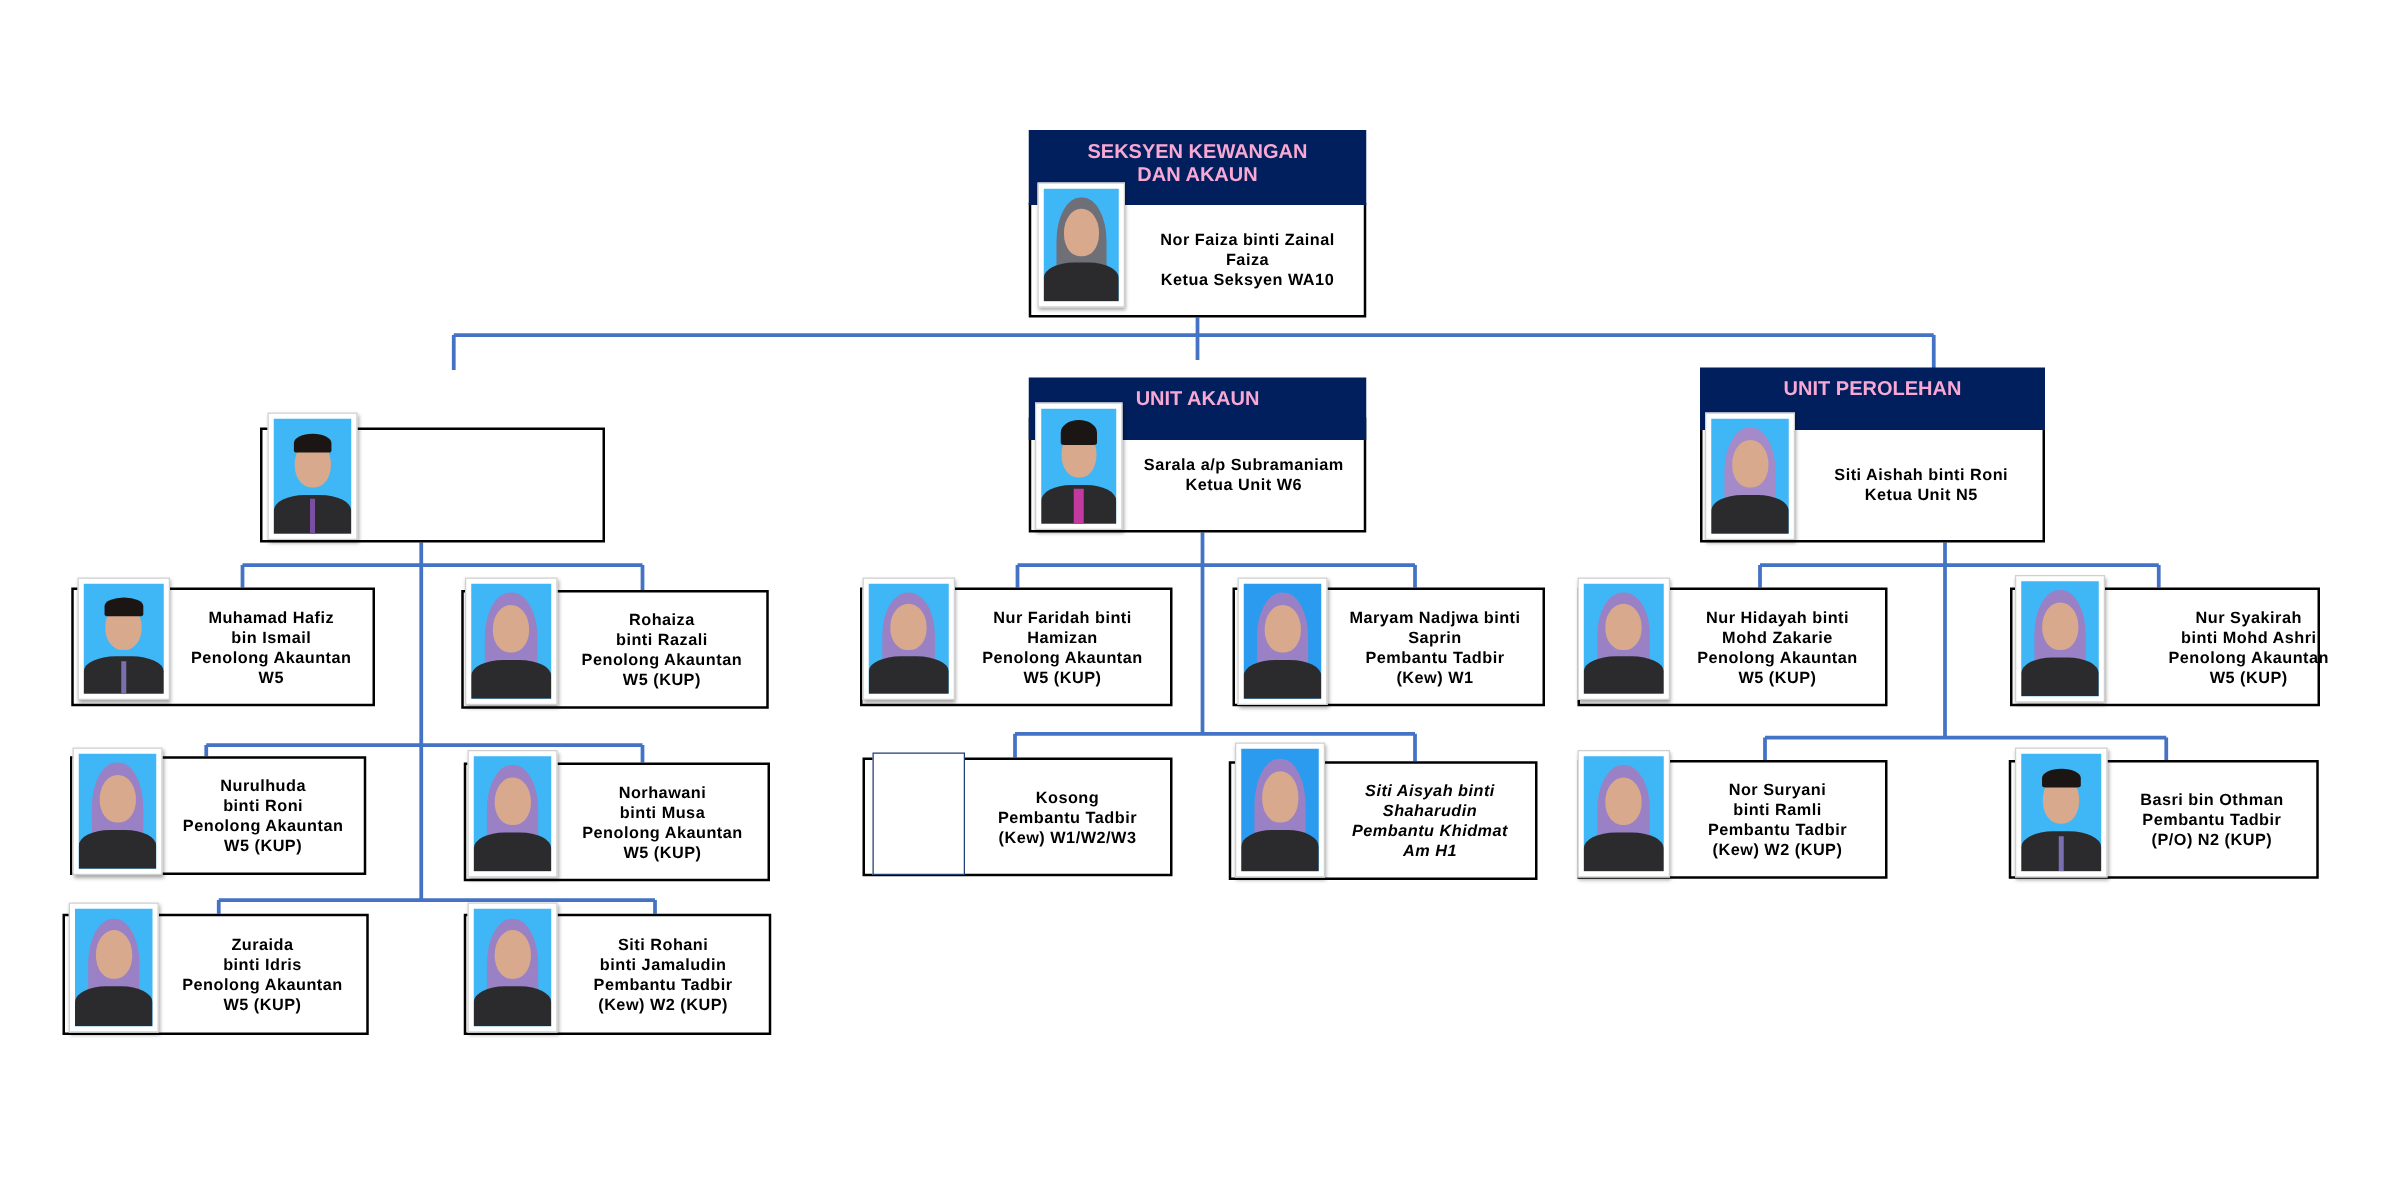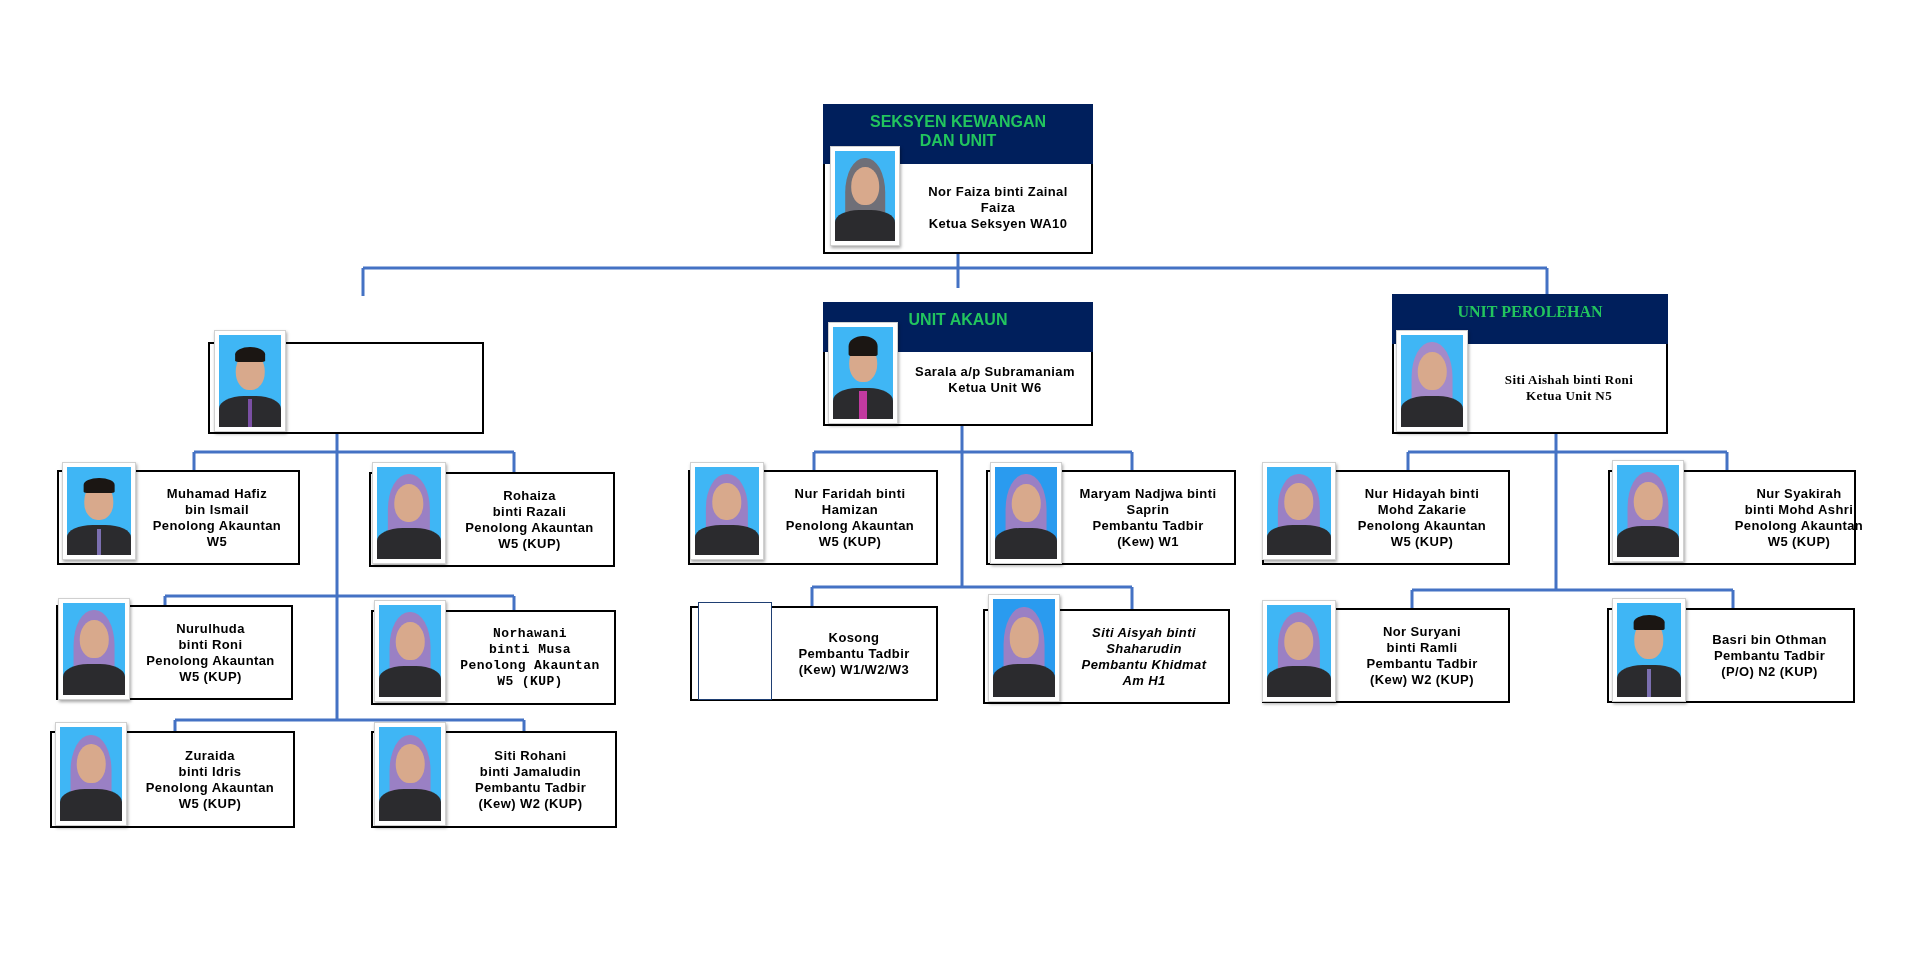--- a/index.html
+++ b/index.html
@@ -1,21 +1,21 @@
 <!DOCTYPE html>
 <html><head>
 <meta charset="utf-8">
 <style>
   html, body { margin:0; padding:0; background:#ffffff; }
   body { width:1920px; height:960px; position:relative; overflow:hidden;
          font-family:"Liberation Sans", sans-serif; }
   #lines { position:absolute; left:0; top:0; width:1920px; height:960px; z-index:1; }
   .card { position:absolute; z-index:2; }
   .card .box { position:absolute; background:#fff; border:2px solid #000; box-sizing:border-box; }
-  .card .hdr { position:absolute; left:0; top:0; right:0; background:#001f5c; color:#22c55e;
+  .card .hdr { position:absolute; left:0; top:0; right:0; background:#001f5c; color:#f9a8d4;
                font-weight:bold; font-size:16px; text-align:center; line-height:19px;
                box-sizing:border-box; padding-top:8px; }
   .card .txt { position:absolute; display:flex; flex-direction:column; justify-content:center;
                align-items:center; text-align:center; font-weight:bold; font-size:13px;
                line-height:16px; color:#000; letter-spacing:0.4px; }
   .photo { position:absolute; background:#fff; border:1px solid #d0d0d0;
            box-shadow:1px 2px 3px rgba(0,0,0,0.35); box-sizing:border-box; padding:4px; }
   .photo .bg { width:100%; height:100%; position:relative; overflow:hidden; }
   .photo .head { position:absolute; left:50%; top:18%; width:46%; height:42%;
                  transform:translateX(-50%); border-radius:50% 50% 46% 46%; background:#d8a98c; }
@@ -41,21 +41,21 @@
     <path d="M962,425 V587 M814,452 H1132 M814,452 V477 M1132,452 V477 M812,587 H1132 M812,587 V616 M1132,587 V609"></path>
 
     <path d="M1556,432 V590 M1408,452 H1727 M1408,452 V477 M1727,452 V475 M1412,590 H1733 M1412,590 V617 M1733,590 V617"></path>
   </g>
 </svg>
 
 <div class="card" style="left:823px;top:104px;width:270px;height:150px;">
   <div class="box" style="left:0;top:58px;width:270px;height:92px;"></div>
   <div class="hdr" style="height:60px;">
     <div>SEKSYEN KEWANGAN</div>
-    <div>DAN UNIT</div>
+    <div>DAN AKAUN</div>
   </div>
   <div class="photo" style="left:7px;top:42px;width:70px;height:100px;">
     <div class="bg" style="background:#3fb6f5;">
       <div class="hijab" style="background:#6f6f78;"></div>
         <div class="head"></div>
         <div class="body"></div>
     </div>
   </div>
   <div class="txt" style="left:90px;top:62px;width:170px;height:84px;">
     <div>Nor Faiza binti Zainal</div>
@@ -86,21 +86,21 @@
         <div class="body"></div>
         <div class="tie" style="background:#c23aa0;width:14%;left:43%;"></div>
     </div>
   </div>
   <div class="txt" style="left:80px;top:52px;width:184px;height:84px;">
     <div>Sarala a/p Subramaniam</div>
     <div>Ketua Unit W6</div>
   </div>
 </div>
 
-<div class="card" style="left:1392px;top:294px;width:276px;height:124px;font-family:Liberation Serif, serif;">
+<div class="card" style="left:1360px;top:294px;width:276px;height:124px;">
   <div class="box" style="left:0;top:48px;width:276px;height:92px;"></div>
   <div class="hdr" style="height:50px;">UNIT PEROLEHAN</div>
   <div class="photo" style="left:4px;top:36px;width:72px;height:102px;">
     <div class="bg" style="background:#3fb6f5;">
       <div class="hijab" style="background:#a48ac9;"></div>
         <div class="head"></div>
         <div class="body"></div>
     </div>
   </div>
   <div class="txt" style="left:84px;top:52px;width:186px;height:84px;">
@@ -161,21 +161,21 @@
     </div>
     <div class="card" style="left: 0px; top: 0px;">
       <div class="box" style="left: 371px; top: 610px; width: 245px; height: 95px;"></div>
       <div class="photo" style="left: 374px; top: 600px; width: 72px; height: 102px;">
         <div class="bg" style="background:#3fb6f5;">
           <div class="hijab" style="background:#9a80c4;"></div>
           <div class="head"></div>
           <div class="body"></div>
         </div>
       </div>
-      <div class="txt" style="left: 450px; top: 614px; width: 160px; height: 87px; font-family: Liberation Mono, monospace;">
+      <div class="txt" style="left: 450px; top: 614px; width: 160px; height: 87px;">
         <div>Norhawani</div>
         <div>binti Musa</div>
         <div>Penolong Akauntan</div>
         <div>W5 (KUP)</div>
       </div>
     </div>
     <div class="card" style="left: 0px; top: 0px;">
       <div class="box" style="left: 50px; top: 731px; width: 245px; height: 97px;"></div>
       <div class="photo" style="left: 55px; top: 722px; width: 72px; height: 104px;">
         <div class="bg" style="background:#3fb6f5;">

